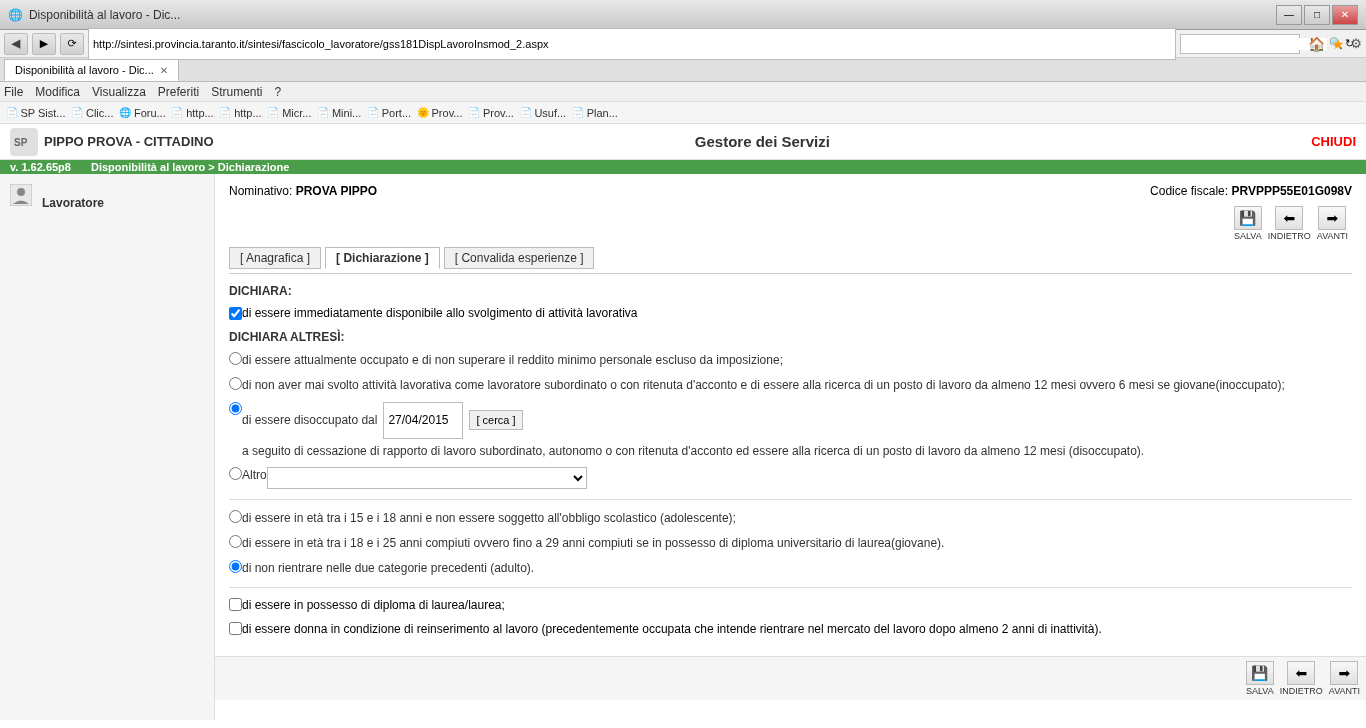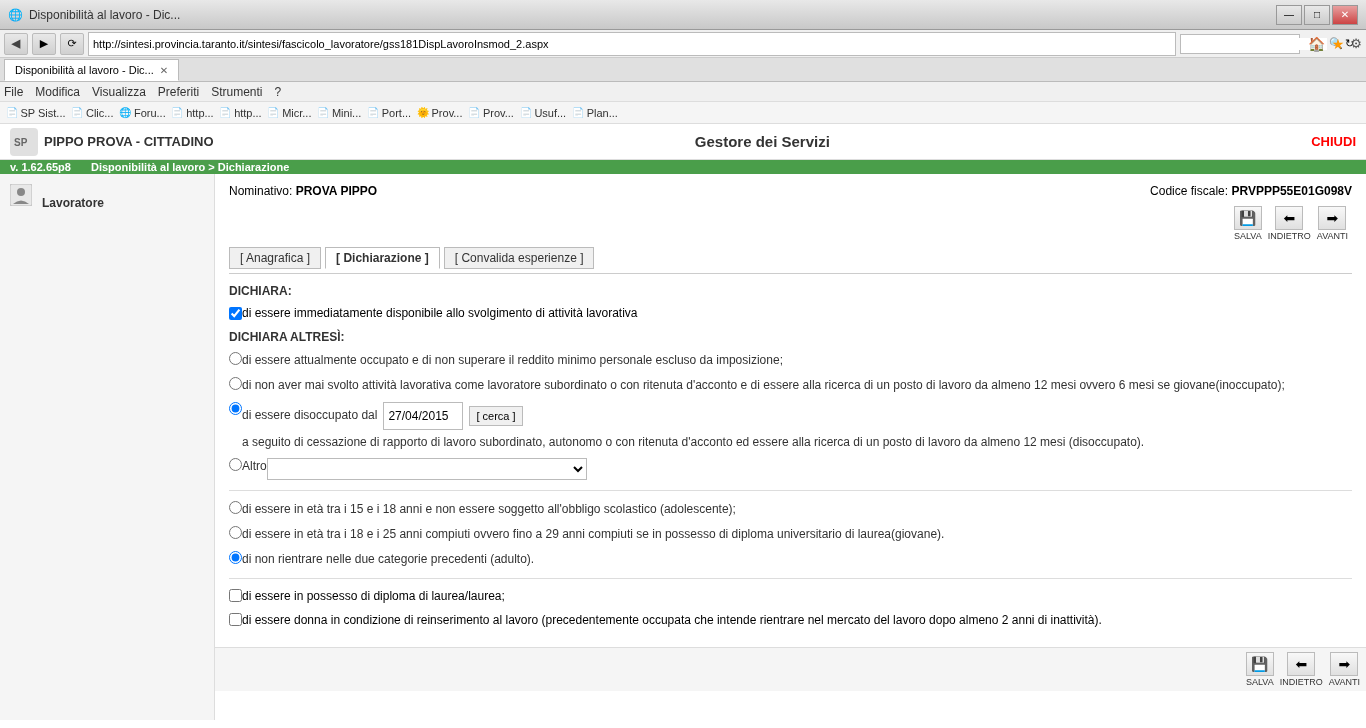--- a/index.html
+++ b/index.html
@@ -43,21 +43,21 @@
       border: 1px solid #bbb;
       background: linear-gradient(to bottom, #e8e8e8, #d0d0d0);
       cursor: pointer;
       font-size: 11px;
       display: flex; align-items: center; justify-content: center;
       border-radius: 2px;
     }
     .nav-btn.back { color: #444; font-weight: bold; }
     .address-input {
       flex: 1;
-      height: 24px;
+      height: 32px;
       border: 1px solid #bbb;
       padding: 0 4px;
       font-size: 11px;
       background: white;
     }
     .search-box {
       width: 120px; height: 20px;
       border: 1px solid #bbb;
       padding: 0 4px;
       font-size: 11px;
@@ -253,21 +253,21 @@
       align-items: flex-start;
       margin-bottom: 8px;
     }
     .radio-label { font-size: 12px; color: #333; line-height: 1.4; }
 
     .date-input {
       border: 1px solid #bbb;
       padding: 0 4px;
       font-size: 12px;
       width: 80px;
-      height: 28px;
+      height: 37px;
     }
     .cerca-btn {
       border: 1px solid #bbb;
       background: #f0f0f0;
       padding: 1px 6px;
       font-size: 11px;
       cursor: pointer;
       height: 20px;
     }
 

